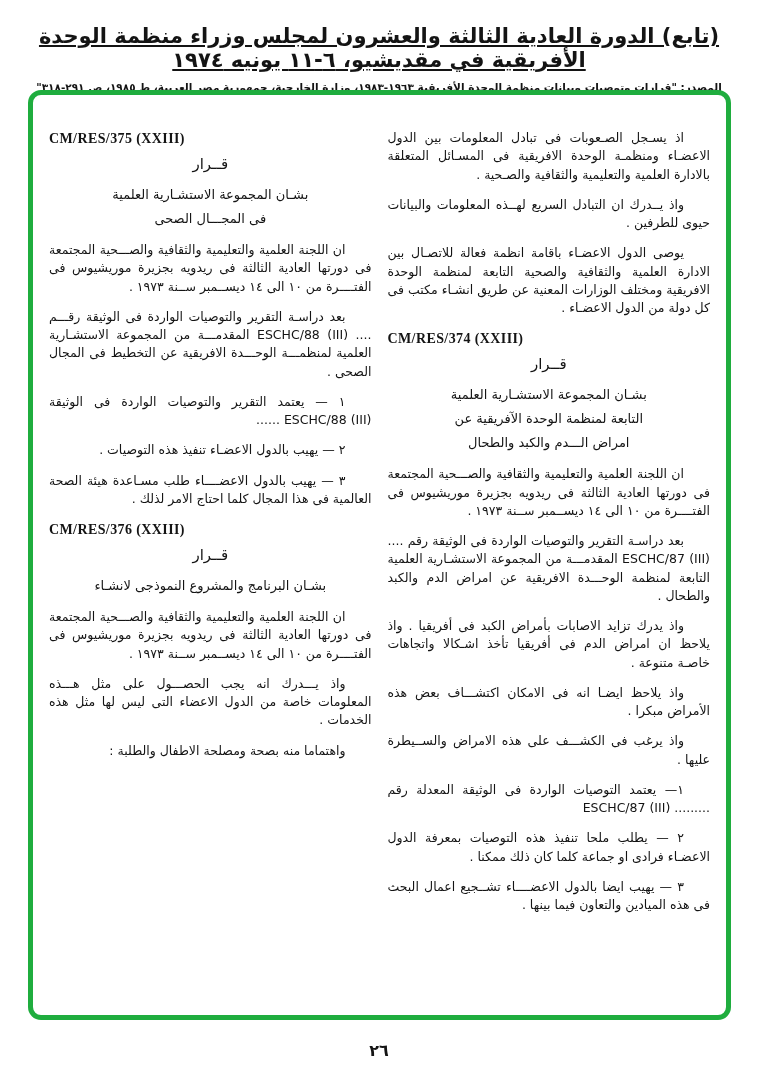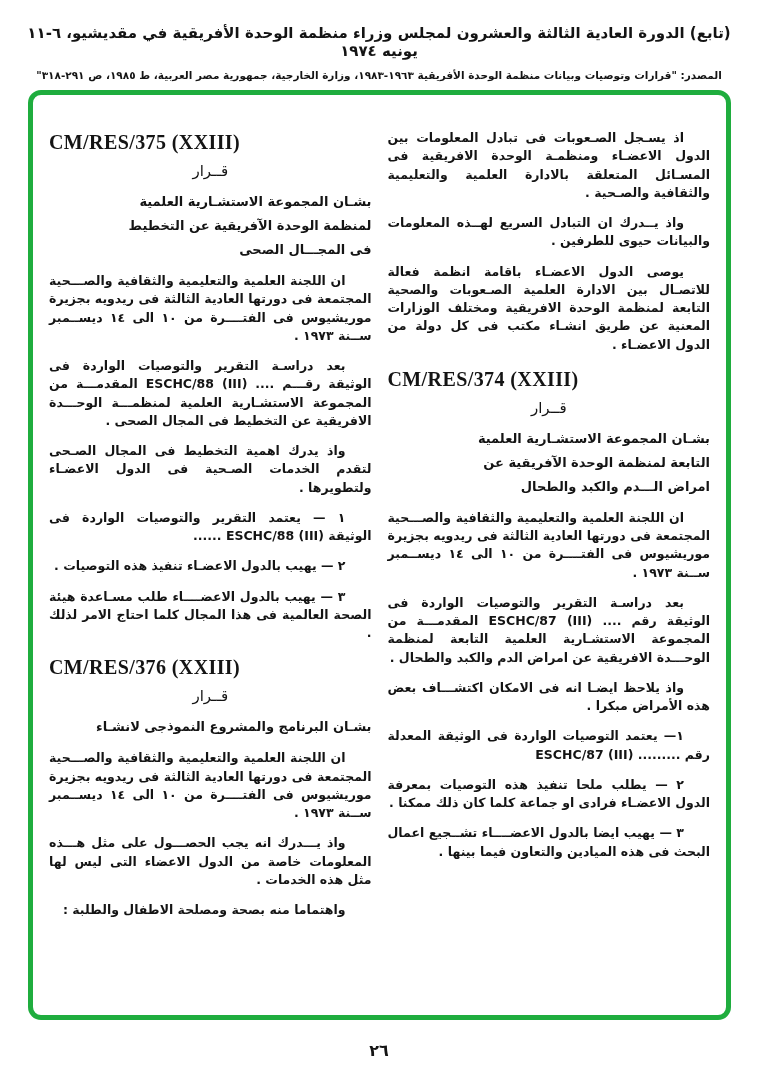--- a/index.html
+++ b/index.html
@@ -10,21 +10,21 @@
     color:#141414;
     font-family:"DejaVu Sans",sans-serif;
     overflow:hidden;
   }
   
   .header{
     position:absolute;top:24px;left:14px;right:14px;
     direction:rtl;text-align:center;
   }
   .header-line1{
-    font-size:15px;font-weight:bold;letter-spacing:0;
+    font-size:21px;font-weight:bold;letter-spacing:0;text-decoration:underline;
   }
   .header-line2{
     font-size:10.5px;font-weight:bold;margin-top:9px;
   }
   
   .frame{
     position:absolute;left:28px;top:90px;
     width:703px;height:930px;
     border:5px solid #1fad3e;
     border-radius:13px;
@@ -37,42 +37,42 @@
     gap:16px;
     padding:34px 16px 0 16px;
     box-sizing:border-box;
     height:100%;
     overflow:hidden;
   }
   .col{flex:1;min-width:0;}
   
   .par{
     margin:0 0 12px 0;
-    font-size:12.5px;font-weight:bold;
+    font-size:12.5px;font-weight:normal;
     line-height:1.46;
     text-align:justify;
     text-indent:26px;
     color:#141414;
   }
   .docref{
     direction:ltr;text-align:left;
     font-family:"Liberation Serif","DejaVu Serif",serif;
-    font-size:20px;font-weight:bold;
+    font-size:14px;font-weight:bold;
     letter-spacing:0.4px;
     margin:14px 0 8px 0;
   }
   .docref.first{margin-top:2px;}
   .res-title{
     text-align:center;
     font-size:15px;font-weight:normal;
     margin:8px 0 10px 0;
   }
   .res-sub{
-    text-align:right;
-    font-size:13px;font-weight:bold;
+    text-align:center;
+    font-size:13px;font-weight:normal;
     line-height:1.85;
     margin:0 0 10px 0;
   }
   
   .page-number{
     position:absolute;bottom:18px;left:0;right:0;
     text-align:center;
     font-size:16px;font-weight:bold;
   }
 </style>
@@ -83,48 +83,48 @@
   <div class="header-line1">(تابع) الدورة العادية الثالثة والعشرون لمجلس وزراء منظمة الوحدة الأفريقية في مقديشيو، ٦-١١ يونيه ١٩٧٤</div>
   <div class="header-line2">المصدر: "قرارات وتوصيات وبيانات منظمة الوحدة الأفريقية ١٩٦٣-١٩٨٣، وزارة الخارجية، جمهورية مصر العربية، ط ١٩٨٥، ص ٢٩١-٣١٨"</div>
 </div>
 
 <div class="frame" style="border-color: rgb(31, 173, 62);">
   <div class="columns">
 
     <div class="col">
       <p class="par">اذ يسـجل الصـعوبات فى تبادل المعلومات بين الدول الاعضـاء ومنظمـة الوحدة الافريقية فى المسـائل المتعلقة بالادارة العلمية والتعليمية والثقافية والصـحية .</p>
       <p class="par">واذ يــدرك ان التبادل السريع لهــذه المعلومات والبيانات حيوى للطرفين .</p>
-      <p class="par">يوصى الدول الاعضـاء باقامة انظمة فعالة للاتصـال بين الادارة العلمية الصـعوبات والصحية التابعة لمنظمة الوحدة الافريقية ومختلف الوزارات المعنية عن طريق انشـاء مكتب فى كل دولة من الدول الاعضـاء .</p>
+      <p class="par">يوصى الدول الاعضـاء باقامة انظمة فعالة للاتصـال بين الادارة العلمية والثقافية والصحية التابعة لمنظمة الوحدة الافريقية ومختلف الوزارات المعنية عن طريق انشـاء مكتب فى كل دولة من الدول الاعضـاء .</p>
 
       <div class="docref">CM/RES/374 (XXIII)</div>
       <div class="res-title">قــرار</div>
       <div class="res-sub">
         <div>بشـان المجموعة الاستشـارية العلمية</div>
         <div>التابعة لمنظمة الوحدة الآفريقية عن</div>
         <div>امراض الـــدم والكبد والطحال</div>
       </div>
       <p class="par">ان اللجنة العلمية والتعليمية والثقافية والصـــحية المجتمعة فى دورتها العادية الثالثة فى ريدويه بجزيرة موريشيوس فى الفتــــرة من ١٠ الى ١٤ ديســمبر ســنة ١٩٧٣ .</p>
       <p class="par">بعد دراسـة التقرير والتوصيات الواردة فى الوثيقة رقم .... ‎ESCHC/87 (III)‎ المقدمـــة من المجموعة الاستشـارية العلمية التابعة لمنظمة الوحـــدة الافريقية عن امراض الدم والكبد والطحال .</p>
+      <p class="par">واذ يدرك تزايد الاصابات بأمراض الكبد فى أفريقيا . واذ يلاحظ ان امراض الدم فى أفريقيا تأخذ اشـكالا واتجاهات خاصـة متنوعة .</p>
       <p class="par">واذ يلاحظ ايضـا انه فى الامكان اكتشـــاف بعض هذه الأمراض مبكرا .</p>
+      <p class="par">واذ يرغب فى الكشـــف على هذه الامراض والســيطرة عليها .</p>
       <p class="par">١— يعتمد التوصيات الواردة فى الوثيقة المعدلة رقم ......... ‎ESCHC/87 (III)‎</p>
       <p class="par">٢ — يطلب ملحا تنفيذ هذه التوصيات بمعرفة الدول الاعضـاء فرادى او جماعة كلما كان ذلك ممكنا .</p>
       <p class="par">٣ — يهيب ايضا بالدول الاعضــــاء تشــجيع اعمال البحث فى هذه الميادين والتعاون فيما بينها .</p>
     </div>
 
     <div class="col">
       <div class="docref first">CM/RES/375 (XXIII)</div>
       <div class="res-title">قــرار</div>
       <div class="res-sub">
         <div>بشـان المجموعة الاستشـارية العلمية</div>
-        <div>لمنظمة الوحدة الآفريقية عن التخطيط</div>
         <div>فى المجـــال الصحى</div>
       </div>
       <p class="par">ان اللجنة العلمية والتعليمية والثقافية والصـــحية المجتمعة فى دورتها العادية الثالثة فى ريدويه بجزيرة موريشيوس فى الفتــــرة من ١٠ الى ١٤ ديســمبر ســنة ١٩٧٣ .</p>
       <p class="par">بعد دراسـة التقرير والتوصيات الواردة فى الوثيقة رقـــم .... ‎ESCHC/88 (III)‎ المقدمـــة من المجموعة الاستشـارية العلمية لمنظمـــة الوحـــدة الافريقية عن التخطيط فى المجال الصحى .</p>
-      <p class="par">واذ يدرك اهمية التخطيط فى المجال الصـحى لتقدم الخدمات الصـحية فى الدول الاعضـاء ولتطويرها .</p>
       <p class="par">١ — يعتمد التقرير والتوصيات الواردة فى الوثيقة ‎ESCHC/88 (III)‎ ......</p>
       <p class="par">٢ — يهيب بالدول الاعضـاء تنفيذ هذه التوصيات .</p>
       <p class="par">٣ — يهيب بالدول الاعضــــاء طلب مسـاعدة هيئة الصحة العالمية فى هذا المجال كلما احتاج الامر لذلك .</p>
 
       <div class="docref">CM/RES/376 (XXIII)</div>
       <div class="res-title">قــرار</div>
       <div class="res-sub">
         <div>بشـان البرنامج والمشروع النموذجى لانشـاء</div>
       </div>
       <p class="par">ان اللجنة العلمية والتعليمية والثقافية والصـــحية المجتمعة فى دورتها العادية الثالثة فى ريدويه بجزيرة موريشيوس فى الفتــــرة من ١٠ الى ١٤ ديســمبر ســنة ١٩٧٣ .</p>

